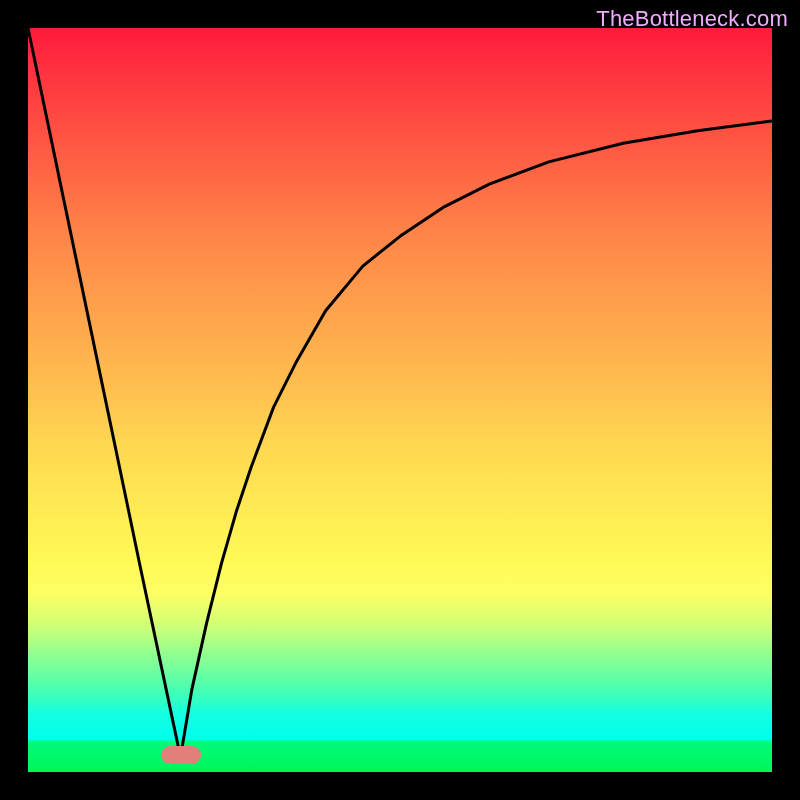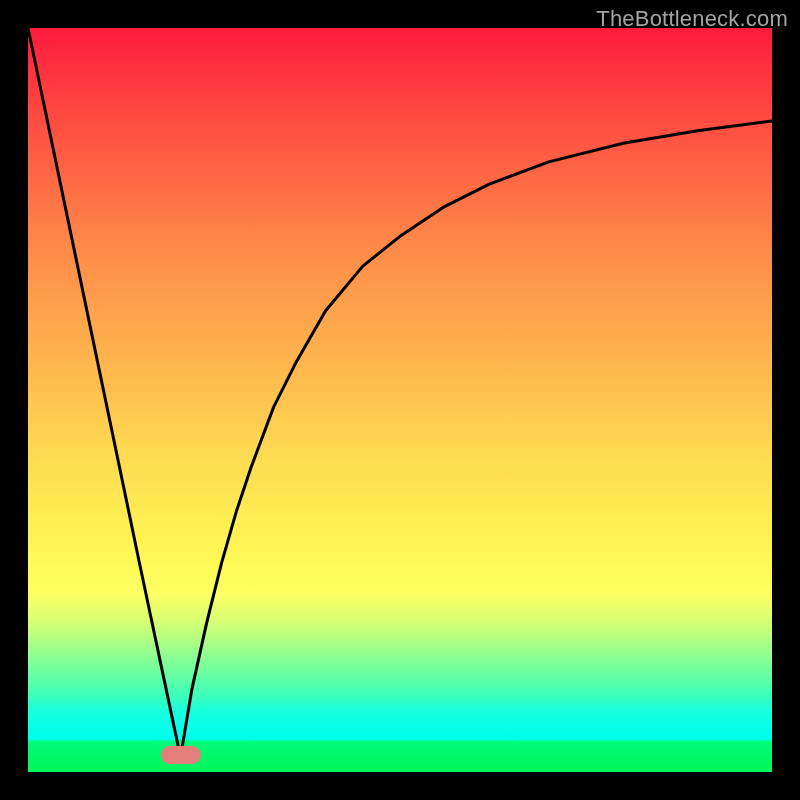--- a/index.html
+++ b/index.html
@@ -37,21 +37,21 @@
     position: absolute; left: 0; top: 0; width: 100%; height: 100%;
   }
   .marker {
     position: absolute;
     background: #e37f7a;
     border-radius: 10px;
   }
   .watermark {
     position: absolute;
     top: 6px; right: 12px;
-    color: #a3a3a3;
+    color: #f0abfc;
     font-size: 22px;
     font-weight: 400;
     letter-spacing: 0.2px;
     font-family: Arial, Helvetica, sans-serif;
   }
 </style>
 </head>
 <body>
 
 <div class="container">

